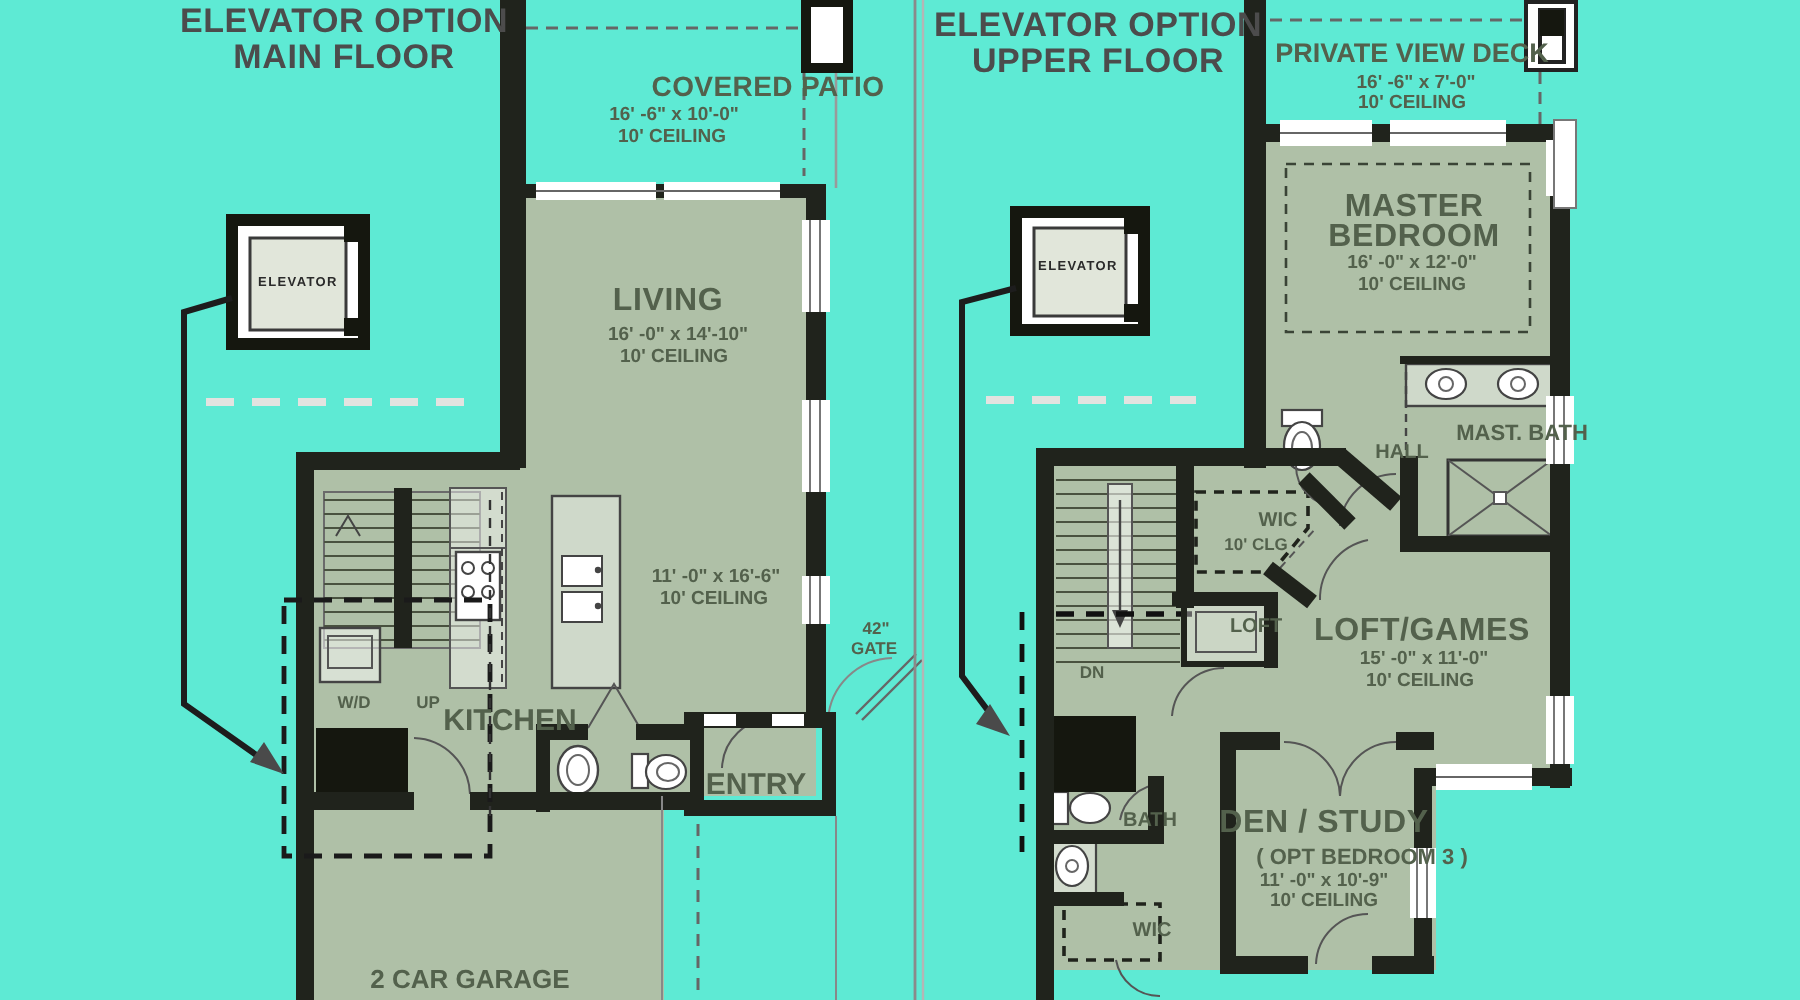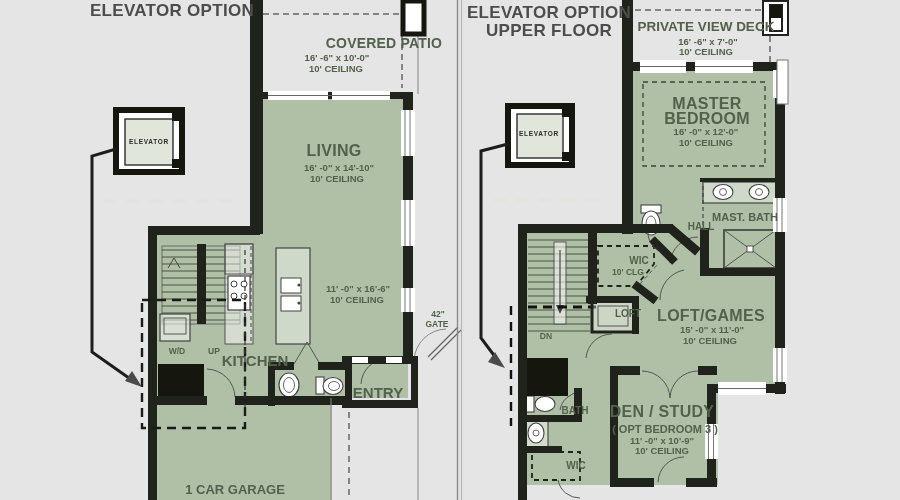--- a/index.html
+++ b/index.html
@@ -1,28 +1,28 @@
 <!DOCTYPE html>
 <html><head>
 <meta charset="utf-8">
 <style>
   html,body{margin:0;padding:0;background:#ffffff;}
-  .canvas{position:relative;width:900px;height:500px;background:#e5e5e5;overflow:hidden;
+  .canvas{position:relative;width:900px;height:500px;background:#5eead4;overflow:hidden;
           font-family:"Liberation Sans",sans-serif;}
   svg{position:absolute;left:0;top:0;}
   .lbl{position:absolute;transform:translateX(-50%);white-space:nowrap;font-weight:bold;
        color:#53614c;line-height:1;}
   .t{font-size:17px;color:#4c4c4c;letter-spacing:.3px;}
   .rm16{font-size:16px;letter-spacing:.3px;}
   .rm15{font-size:15px;text-align:right;}
   .rm14{font-size:14px;letter-spacing:.2px;margin-left:48px;}
   .rm13{font-size:13px;}
   .rm13b{font-size:13.5px;}
   .dims{font-size:9.5px;}
-  .sm11{font-size:11px;}
+  .sm11{font-size:11px;margin-left:16px;}
   .sm10{font-size:10px;margin-left:15px;}
   .tiny{font-size:8.5px;}
   .elev{font-size:6.5px;letter-spacing:.7px;color:#2a2a2a;}
 </style>
 </head>
 <body>
 
 <div class="canvas">
 
 <svg width="900" height="500" viewBox="0 0 900 500">
@@ -286,35 +286,36 @@
           <rect x="562" y="152" width="9" height="9" fill="#15170f"></rect>
     </g>
     <g>
       <polyline points="508,144 481,151 481,338 499,362" fill="none" stroke="#1d1d1d" stroke-width="3"></polyline>
       <polygon points="505,368 488,362 495,352" fill="#4a4a4a"></polygon>
     </g>
   </g>
 </svg>
 
 <div class="lbl t" style="left:172px;top:2px">ELEVATOR OPTION</div>
+<div class="lbl t" style="left:172px;top:20px">MAIN FLOOR</div>
 <div class="lbl rm14" style="left:336px;top:36px">COVERED PATIO</div>
 <div class="lbl dims" style="left:337px;top:53px">16' -6" x 10'-0"</div>
 <div class="lbl dims" style="left:336px;top:64px">10' CEILING</div>
 <div class="lbl rm16" style="left:334px;top:143px">LIVING</div>
 <div class="lbl dims" style="left:339px;top:163px">16' -0" x 14'-10"</div>
 <div class="lbl dims" style="left:337px;top:174px">10' CEILING</div>
 <div class="lbl dims" style="left:358px;top:284px">11' -0" x 16'-6"</div>
 <div class="lbl dims" style="left:357px;top:295px">10' CEILING</div>
 <div class="lbl rm15" style="left:255px;top:353px">KITCHEN</div>
 <div class="lbl tiny" style="left:177px;top:347px">W/D</div>
 <div class="lbl tiny" style="left:214px;top:347px">UP</div>
 <div class="lbl tiny" style="left:438px;top:310px">42"</div>
 <div class="lbl tiny" style="left:437px;top:320px">GATE</div>
 <div class="lbl rm15" style="left:378px;top:385px">ENTRY</div>
-<div class="lbl rm13" style="left:235px;top:483px">1 CAR GARAGE</div>
+<div class="lbl rm13" style="left:235px;top:483px">2 CAR GARAGE</div>
 <div class="lbl elev" style="left:149px;top:139px">ELEVATOR</div>
 
 <div class="lbl t" style="left:549px;top:4px">ELEVATOR OPTION</div>
 <div class="lbl t" style="left:549px;top:22px">UPPER FLOOR</div>
 <div class="lbl rm13b" style="left:706px;top:20px">PRIVATE VIEW DECK</div>
 <div class="lbl dims" style="left:708px;top:37px">16' -6" x 7'-0"</div>
 <div class="lbl dims" style="left:706px;top:47px">10' CEILING</div>
 <div class="lbl rm16" style="left:707px;top:96px">MASTER</div>
 <div class="lbl rm16" style="left:707px;top:111px">BEDROOM</div>
 <div class="lbl dims" style="left:706px;top:127px">16' -0" x 12'-0"</div>

